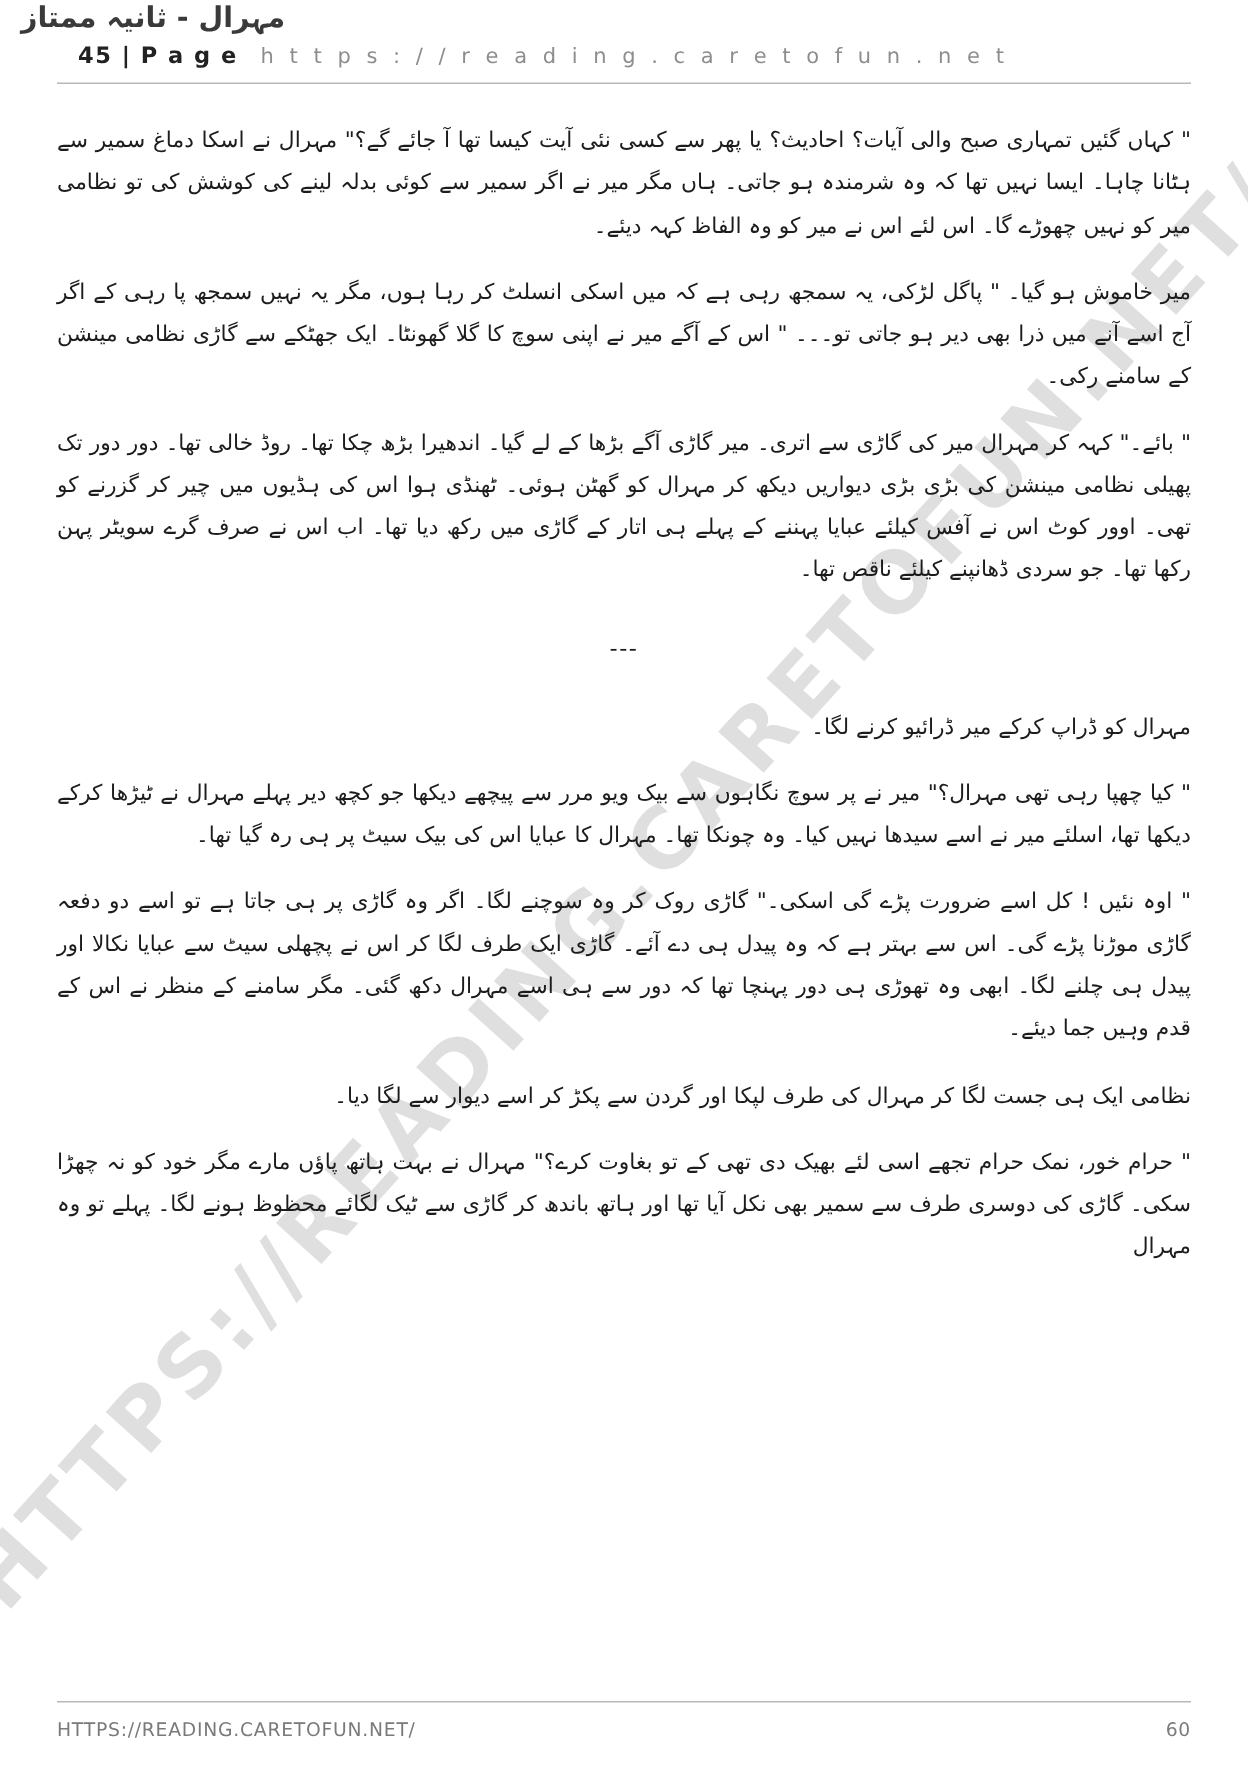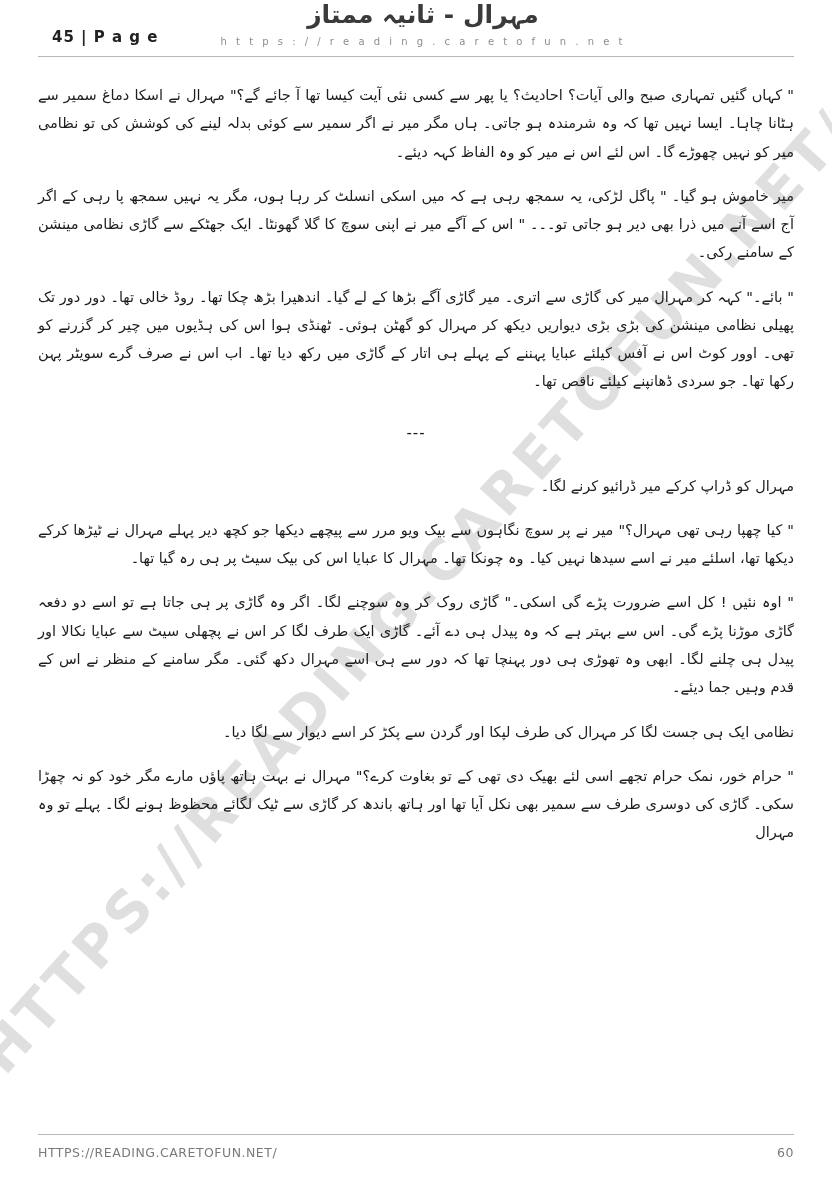--- a/index.html
+++ b/index.html
@@ -37,29 +37,29 @@
   .page-label {
     position: absolute;
     left: 38px;
     top: 28px;
     font-weight: bold;
     font-size: 15px;
     letter-spacing: 1px;
     color: #222222;
   }
   .doc-title {
-    text-align: center;
+    text-align: left;
     direction: rtl;
-    font-size: 25px;
+    font-size: 19px;
     font-weight: bold;
     color: #3a3a3a;
   }
   .doc-url {
     text-align: center;
-    font-size: 10px;
+    font-size: 14px;
     color: #8d8d8d;
     letter-spacing: 3px;
     margin-top: 7px;
   }
   .header-rule {
     border: none;
     border-top: 1px solid #b8b8b8;
     margin: 9px 38px 0 38px;
   }
 

